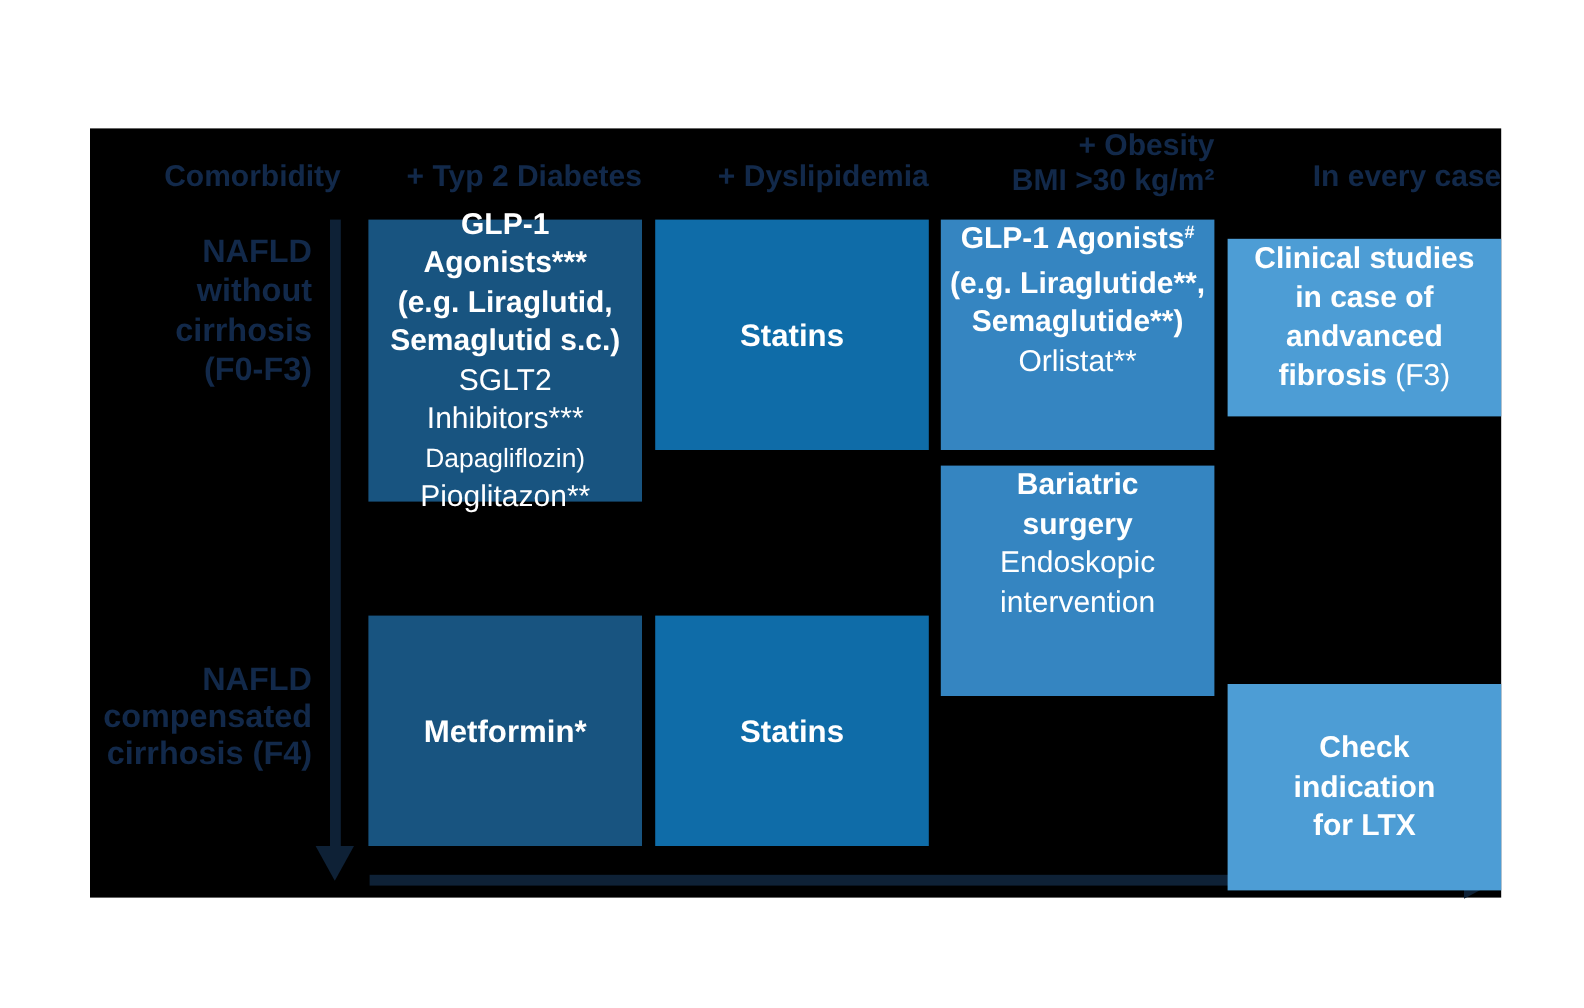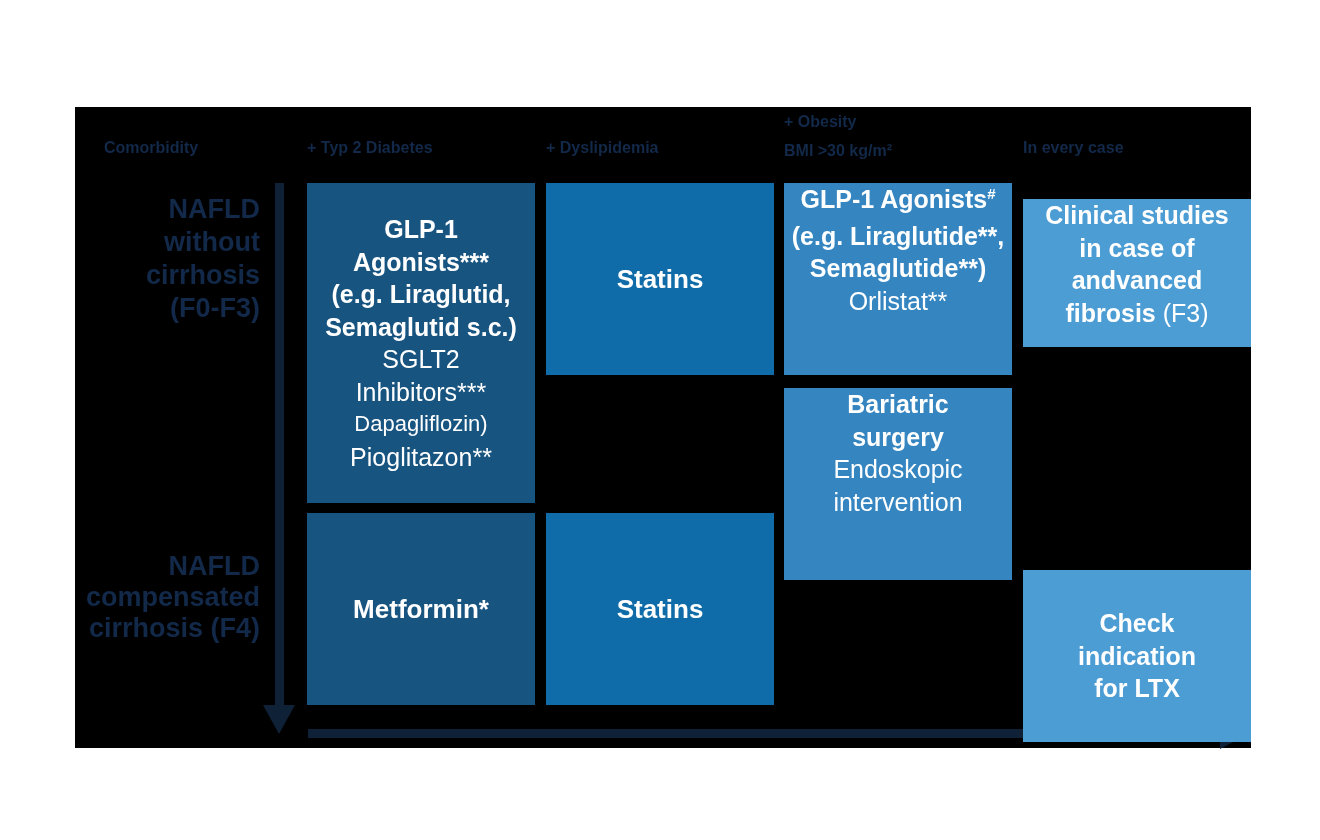--- a/index.html
+++ b/index.html
@@ -10,22 +10,22 @@
     position: relative;
   }
   .canvas {
     position: absolute; left: 75px; top: 107px;
     width: 1176px; height: 641px;
     background: var(--canvas-bg, #000);
   }
   .hdr {
     position: absolute;
     color: var(--heading-text, #12294A);
-    font-weight: 700; font-size: 16px; line-height: 29px;
-    text-align: left;
+    font-weight: 700; font-size: 25px; line-height: 29px;
+    text-align: right;
   }
   .rowlabel {
     position: absolute;
     color: var(--heading-text, #12294A);
     font-weight: 700; font-size: 27px; line-height: 33px;
     text-align: right;
   }
   .box {
     position: absolute;
     color: var(--box-text, #fff);
@@ -87,21 +87,21 @@
     <div>NAFLD</div>
     <div>compensated</div>
     <div>cirrhosis (F4)</div>
   </div>
 
   <div class="v-shaft"></div>
   <div class="v-head"></div>
   <div class="h-shaft"></div>
   <div class="h-head"></div>
 
-  <div class="box bg-dark center" style="left:232px; top:76px; width:228px; height:320px;">
+  <div class="box bg-dark center" style="left:232px; top:76px; width:228px; height:235px;">
     <div class="line b">GLP-1</div>
     <div class="line b">Agonists***</div>
     <div class="line b">(e.g. Liraglutid,</div>
     <div class="line b">Semaglutid s.c.)</div>
     <div class="line">SGLT2</div>
     <div class="line">Inhibitors***</div>
     <div class="line sm">Dapagliflozin)</div>
     <div class="line">Pioglitazon**</div>
   </div>
 

